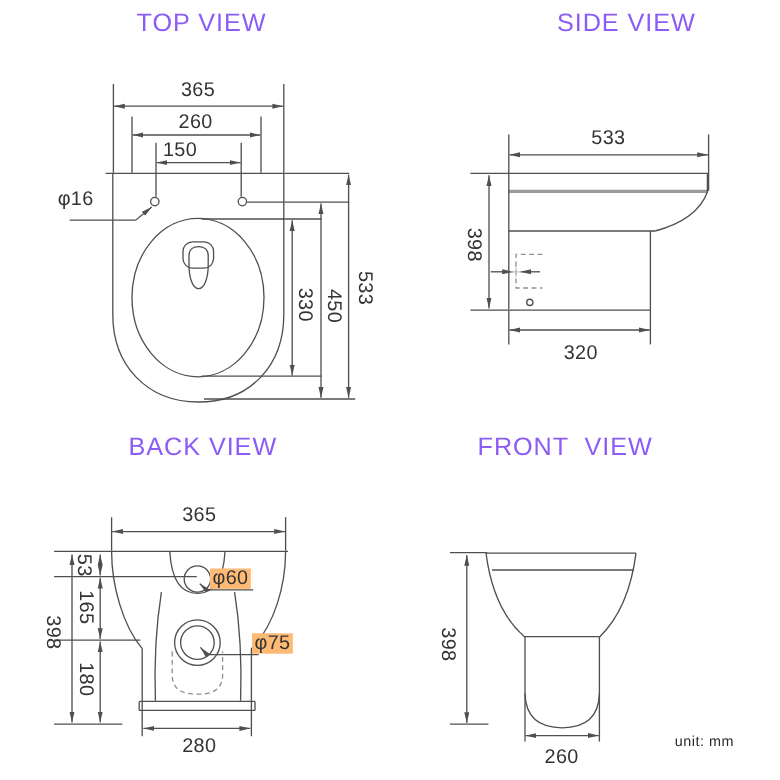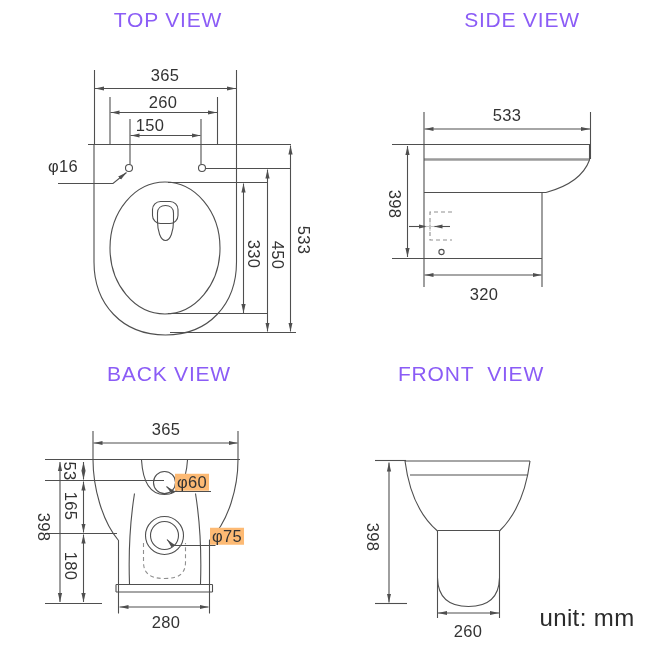--- a/index.html
+++ b/index.html
@@ -18,21 +18,21 @@
     font-size:16.5px;color:#333333;white-space:pre;letter-spacing:.3px;line-height:1;
   }
   .lbl.v{transform:translate(-50%,-50%) rotate(90deg);}
   .lbl.mask{background:#fdba74;padding:0 2px;}
   .title{
     position:absolute;transform:translate(-50%,-50%);
     font-size:21px;font-weight:400;color:#8b5cf6;white-space:pre;letter-spacing:.8px;line-height:1;
   }
   .unit{
     position:absolute;transform:translate(-50%,-50%);
-    font-size:24px;color:#2a2a2a;white-space:pre;letter-spacing:.4px;line-height:1;
+    font-size:12px;color:#2a2a2a;white-space:pre;letter-spacing:.4px;line-height:1;
   }
 </style>
 </head>
 <body>
 
 <div id="canvas">
 
   <svg width="650" height="650" viewBox="0 0 650 650">
     <defs>
       <marker id="arr" viewBox="0 0 9 6" refX="9" refY="3" markerWidth="9" markerHeight="6" markerUnits="userSpaceOnUse" orient="auto-start-reverse">

